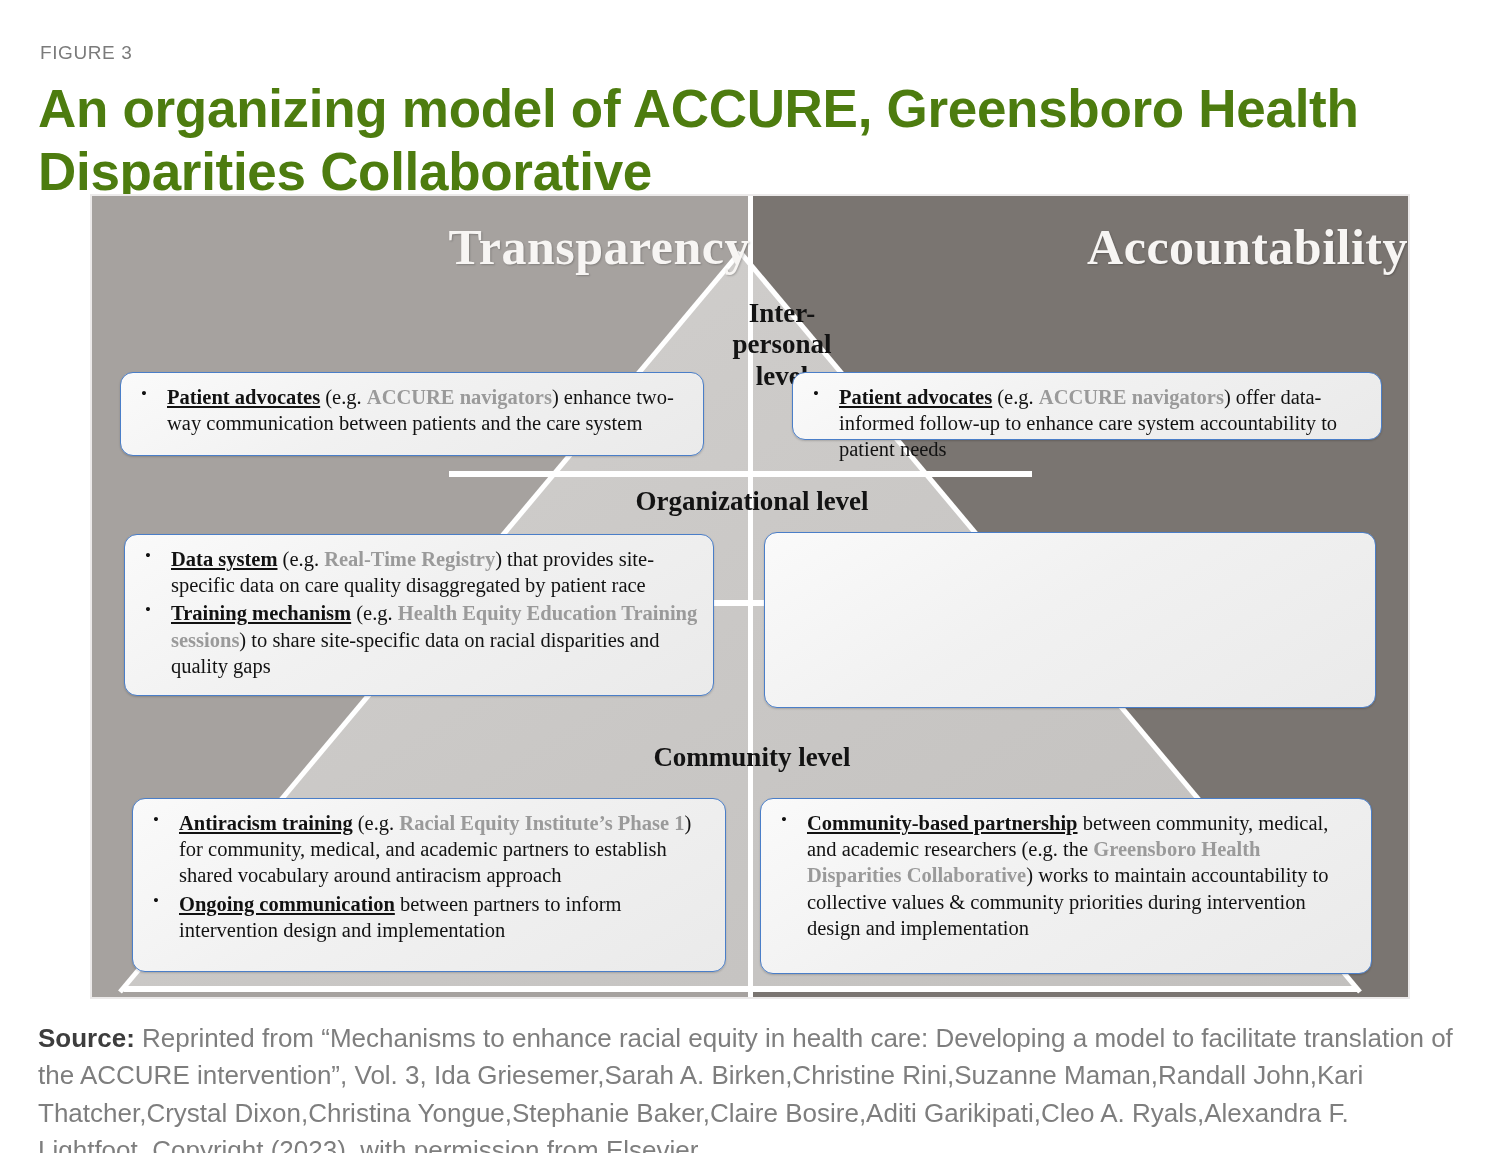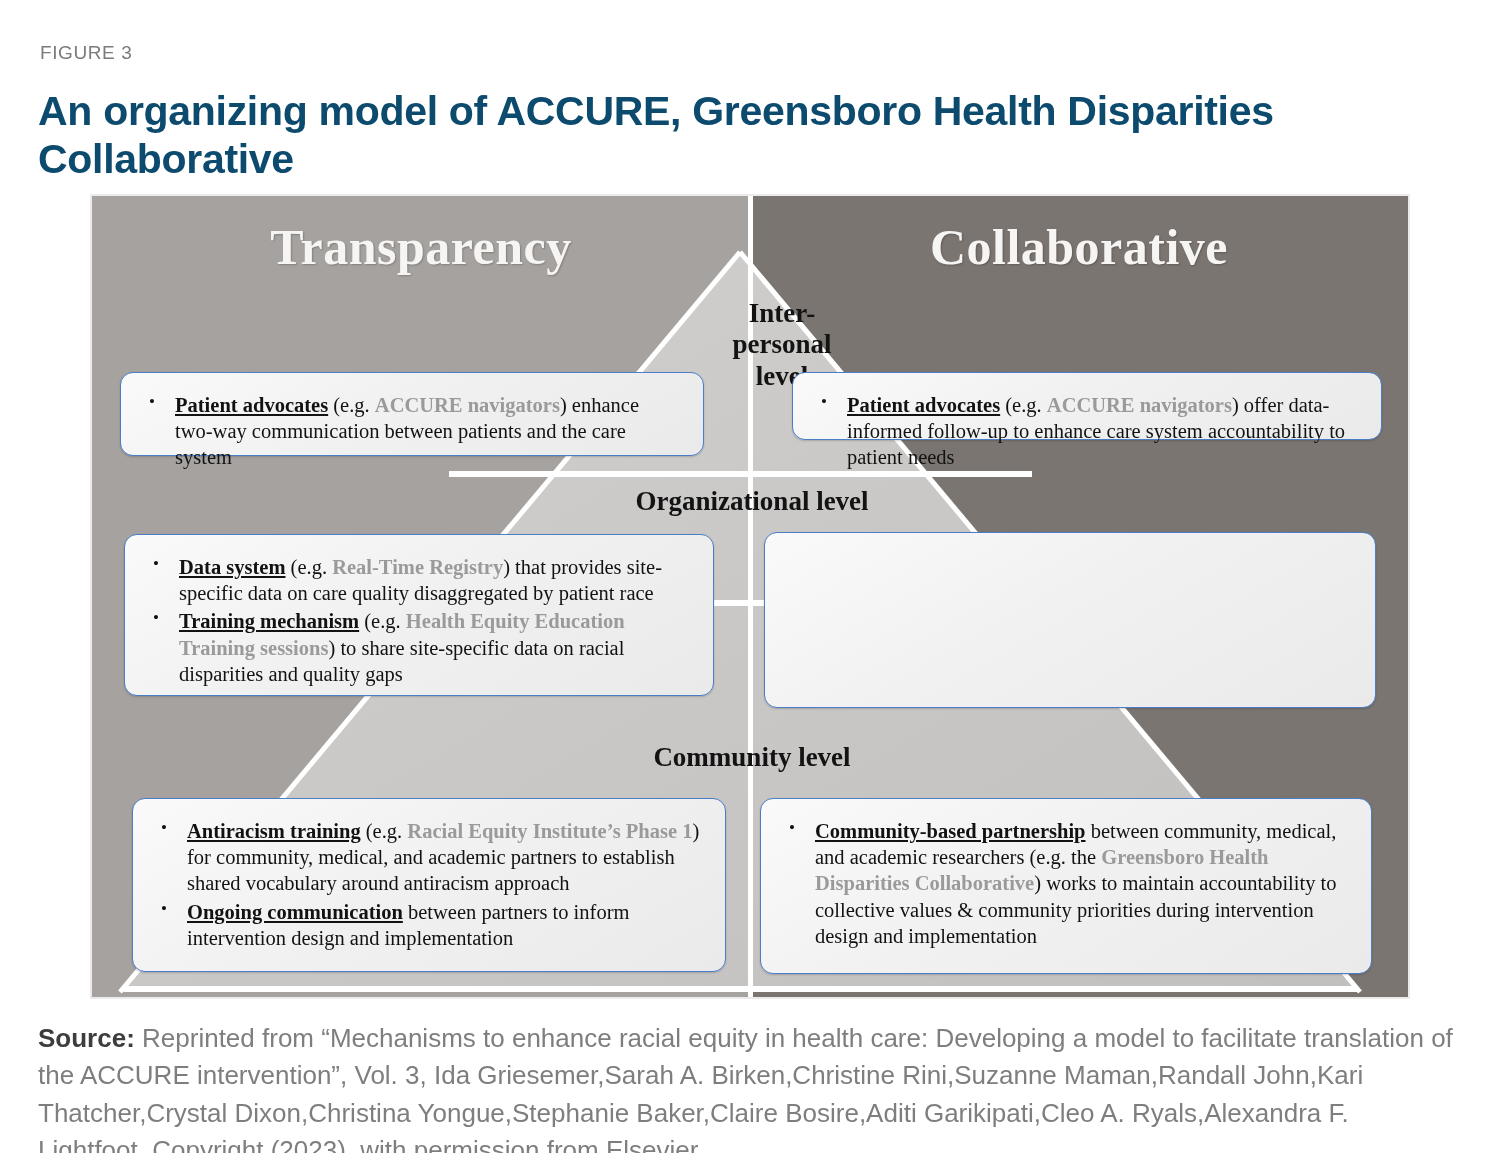--- a/index.html
+++ b/index.html
@@ -27,27 +27,27 @@
     left: 40px;
     top: 42px;
     font-size: 19px;
     letter-spacing: 0.6px;
     color: #7b7b7b;
     font-weight: 400;
   }
   .fig-title {
     position: absolute;
     left: 38px;
-    top: 87px;
+    top: 78px;
     width: 1400px;
-    font-size: 41px;
+    font-size: 53px;
     font-weight: 700;
     line-height: 1.18;
     letter-spacing: -0.3px;
-    color: #0c4a6e;
+    color: #4d7c0f;
   }
 
   
   .figure-frame {
     position: absolute;
     left: 90px;
     top: 194px;
     width: 1320px;
     height: 805px;
     border: 2px solid #eceaea;
@@ -73,21 +73,21 @@
     margin-left: -2.5px;
     background: #ffffff;
     z-index: 6;
   }
 
   
   .col-heading {
     position: absolute;
     top: 22px;
     width: 50%;
-    text-align: center;
+    text-align: right;
     font-family: "Liberation Serif", serif;
     font-weight: 700;
     font-size: 50px;
     color: #f7f5f3;
     letter-spacing: 0.5px;
     z-index: 7;
     text-shadow: 1px 1px 2px rgba(0,0,0,0.22);
   }
   .col-heading-left  { left: 0; }
   .col-heading-right { left: 50%; }
@@ -140,21 +140,21 @@
     border-radius: 13px;
     z-index: 9;
     font-family: "Liberation Serif", serif;
     font-size: 20.5px;
     line-height: 1.28;
     color: #121212;
     padding: 11px 14px 11px 12px;
     box-shadow: 0 1px 2px rgba(0,0,0,0.18);
   }
   .cbox ul {
-    margin: 8px;
+    margin: 0;
     padding: 0;
     list-style: none;
   }
   .cbox li {
     position: relative;
     padding-left: 34px;
     margin: 0 0 2px 0;
   }
   .cbox li::before {
     content: "\2022";
@@ -223,21 +223,21 @@
       <line x1="249" y1="407" x2="1048" y2="407" stroke="#ffffff" stroke-width="6"></line>
       <line x1="32" y1="793" x2="1265" y2="793" stroke="#ffffff" stroke-width="6"></line>
 
       <line x1="648" y1="56" x2="28" y2="796" stroke="#ffffff" stroke-width="5"></line>
       <line x1="648" y1="56" x2="1268" y2="796" stroke="#ffffff" stroke-width="5"></line>
     </svg>
 
     <div class="center-divider"></div>
 
     <div class="col-heading col-heading-left">Transparency</div>
-    <div class="col-heading col-heading-right">Collaborative</div>
+    <div class="col-heading col-heading-right">Accountability</div>
 
     <div class="level-label lvl-inter">Inter-<br>personal<br>level</div>
     <div class="level-label lvl-org">Organizational level</div>
     <div class="level-label lvl-comm">Community level</div>
 
     <div class="cbox box-l1">
       <ul>
           <li><span class="hl">Patient advocates</span><span> (e.g. </span><span class="eg">ACCURE navigators</span><span>) enhance two-way communication between patients and the care system</span></li>
         </ul>
     </div>

